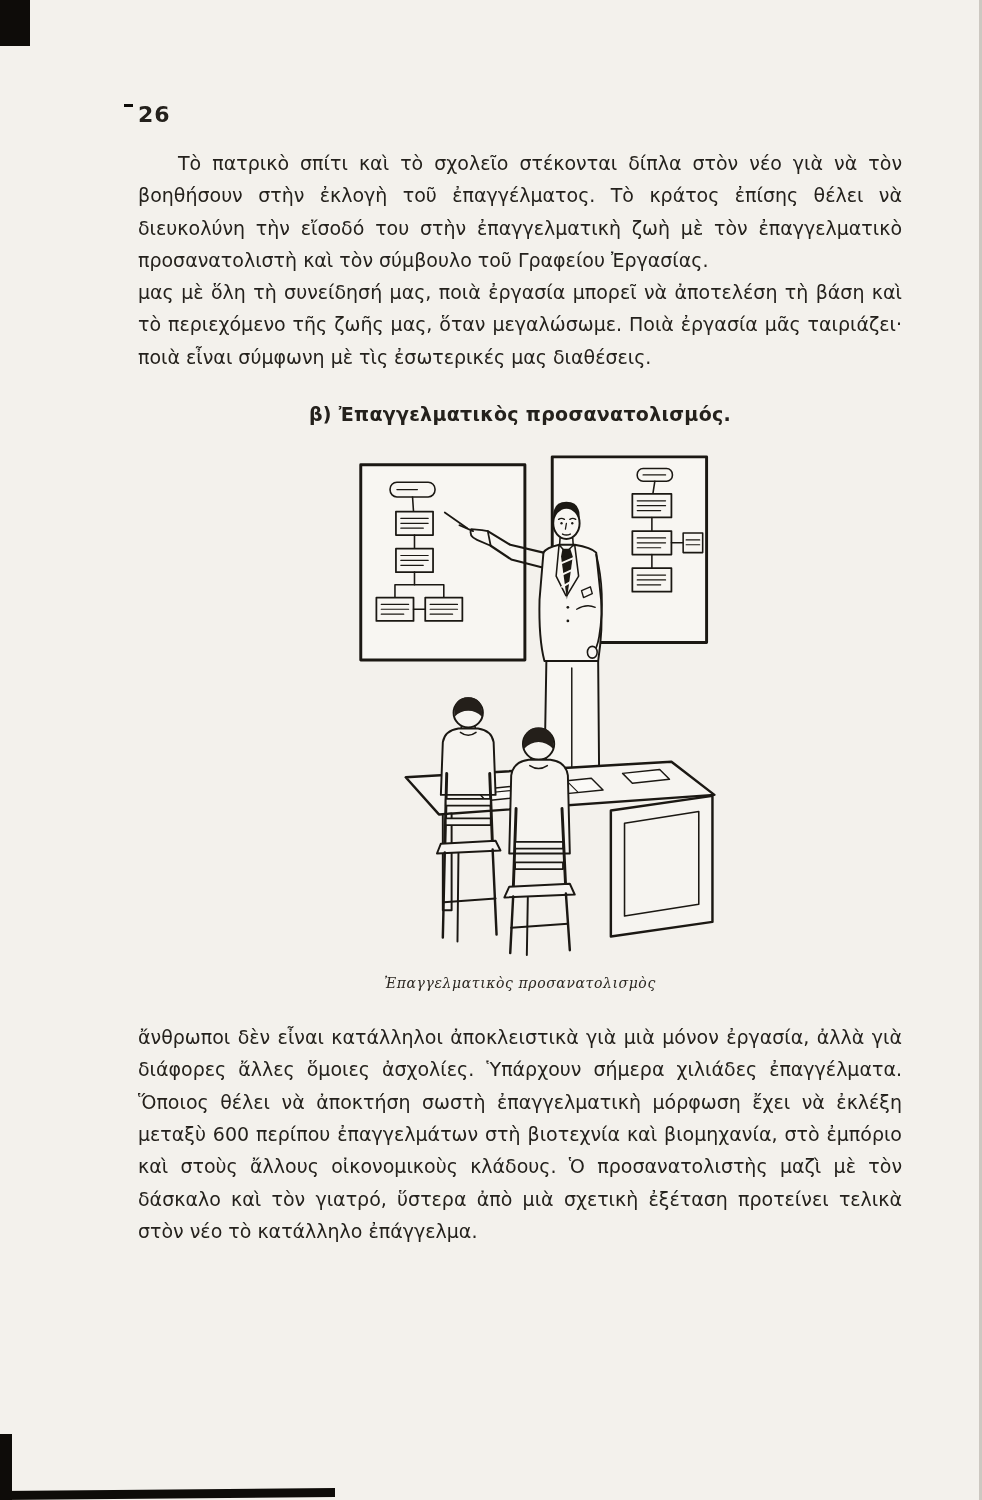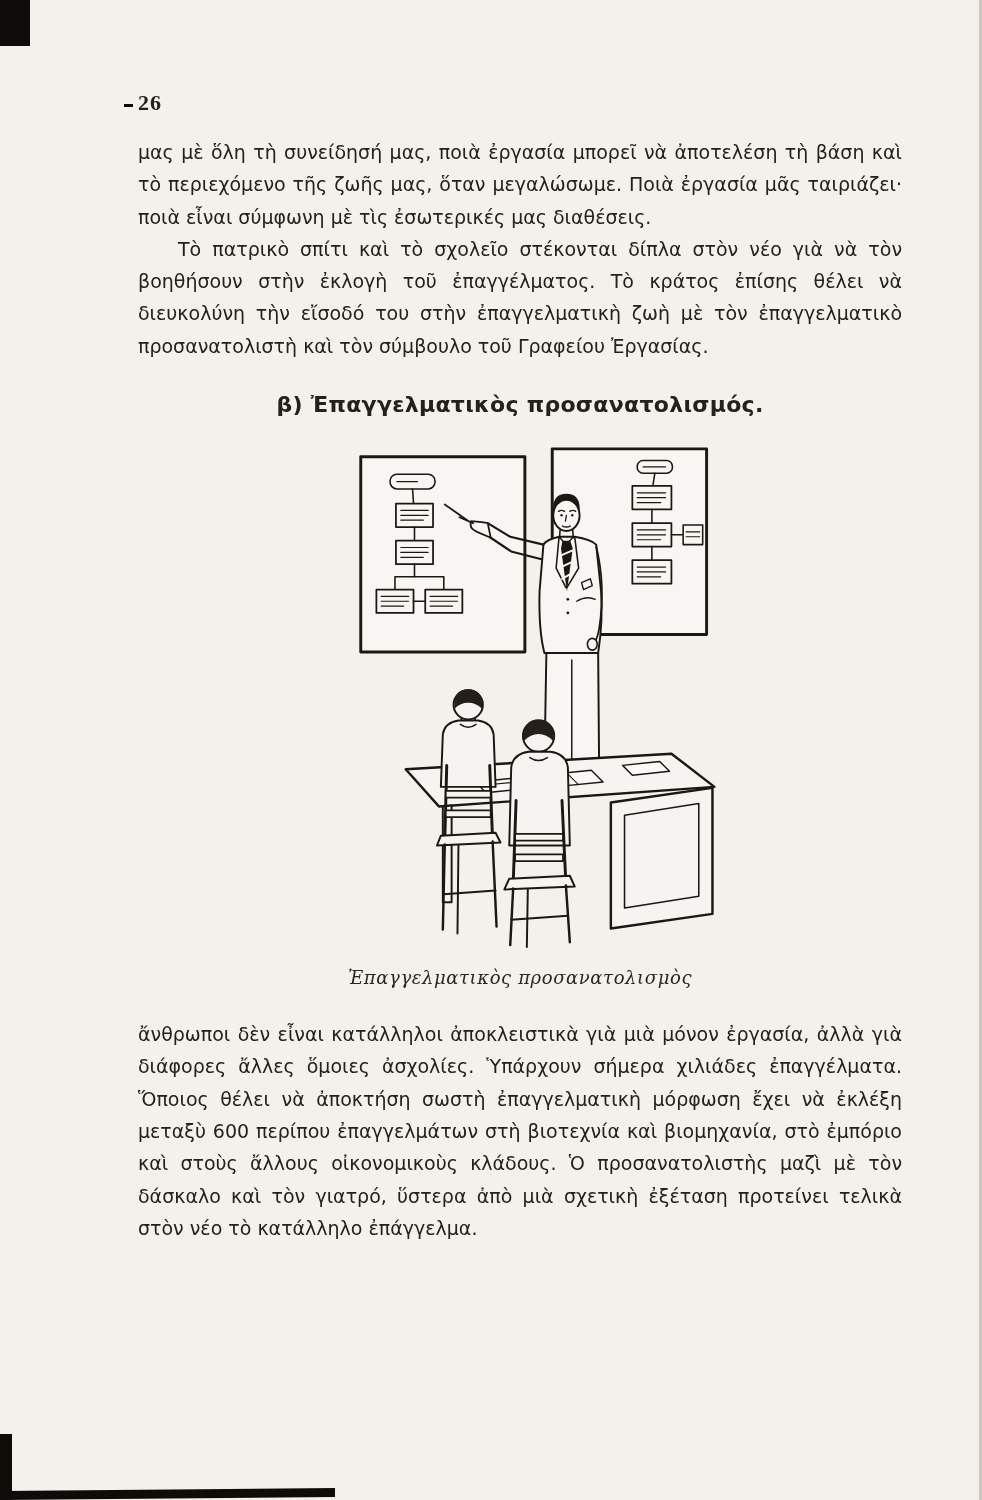--- a/index.html
+++ b/index.html
@@ -9,39 +9,38 @@
     font-family:"DejaVu Sans","Liberation Sans",sans-serif;
     color:#24211c;
     position:relative;
     overflow:hidden;
   }
   .content{
     position:absolute;left:138px;top:90px;width:764px;
   }
   .page-number{
     font-size:22px;font-weight:bold;letter-spacing:1px;
-    margin:0 0 20px 0;
-    font-family:Liberation Serif, serif;
+    margin:12px 0 20px 0;
   }
   p.body-text{
     font-size:19px;line-height:1.7;text-align:justify;
     margin:0;
   }
   p.indent{text-indent:40px}
   h2.section-heading{
-    text-align:center;font-size:22px;font-weight:bold;
+    text-align:center;font-size:19px;font-weight:bold;
     margin:30px 0 26px 0;letter-spacing:.3px;
   }
   figure.illustration{
     margin:24px 0 0 0;text-align:center;
   }
   figure.illustration svg{display:inline-block}
   figcaption{
     font-family:"DejaVu Serif","Liberation Serif",serif;
-    font-style:italic;font-size:18px;letter-spacing:.6px;
+    font-style:italic;font-size:14px;letter-spacing:.6px;
     margin-top:12px;color:#2a2620;
   }
   p.after-figure{margin-top:30px}
   
   .artifact{position:absolute;background:#0e0c09}
   .art-tl{left:0;top:0;width:30px;height:46px}
   .art-dash{left:124px;top:104px;width:9px;height:3px}
   .art-bl-strip{left:0;bottom:0;width:335px;height:9px;transform-origin:left bottom;transform:skewY(-0.5deg)}
   .art-bl-corner{left:0;bottom:0;width:12px;height:66px}
   .art-right-edge{right:0;top:0;width:3px;height:100%;background:#ccc8c1}
@@ -54,23 +53,23 @@
   <div class="artifact art-tl"></div>
   <div class="artifact art-dash"></div>
   <div class="artifact art-bl-strip"></div>
   <div class="artifact art-bl-corner"></div>
   <div class="artifact art-right-edge"></div>
 
   <div class="content">
 
     <div class="page-number">26</div>
 
+    <p class="body-text indent">Τὸ πατρικὸ σπίτι καὶ τὸ σχολεῖο στέκονται δίπλα στὸν νέο γιὰ νὰ τὸν βοηθήσουν στὴν ἐκλογὴ τοῦ ἐπαγγέλματος. Τὸ κράτος ἐπίσης θέλει νὰ διευκολύνη τὴν εἴσοδό του στὴν ἐπαγγελματικὴ ζωὴ μὲ τὸν ἐπαγγελματικὸ προσανατολιστὴ καὶ τὸν σύμβουλο τοῦ Γραφείου Ἐργασίας.</p>
+
     <p class="body-text">μας μὲ ὅλη τὴ συνείδησή μας, ποιὰ ἐργασία μπορεῖ νὰ ἀποτελέση τὴ βάση καὶ τὸ περιεχόμενο τῆς ζωῆς μας, ὅταν μεγαλώσωμε. Ποιὰ ἐργασία μᾶς ταιριάζει· ποιὰ εἶναι σύμφωνη μὲ τὶς ἐσωτερικές μας διαθέσεις.</p>
-
-    <p class="body-text indent">Τὸ πατρικὸ σπίτι καὶ τὸ σχολεῖο στέκονται δίπλα στὸν νέο γιὰ νὰ τὸν βοηθήσουν στὴν ἐκλογὴ τοῦ ἐπαγγέλματος. Τὸ κράτος ἐπίσης θέλει νὰ διευκολύνη τὴν εἴσοδό του στὴν ἐπαγγελματικὴ ζωὴ μὲ τὸν ἐπαγγελματικὸ προσανατολιστὴ καὶ τὸν σύμβουλο τοῦ Γραφείου Ἐργασίας.</p>
 
     <h2 class="section-heading">β) Ἐπαγγελματικὸς προσανατολισμός.</h2>
 
 
     <figure class="illustration">
       <svg viewBox="0 0 450 520" width="440" height="508">
         <g stroke="#1b1813" fill="none" stroke-width="2" stroke-linecap="round" stroke-linejoin="round">
 
           <g>
             <rect x="62" y="14" width="168" height="200" fill="#f8f6f2" stroke-width="3"></rect>

